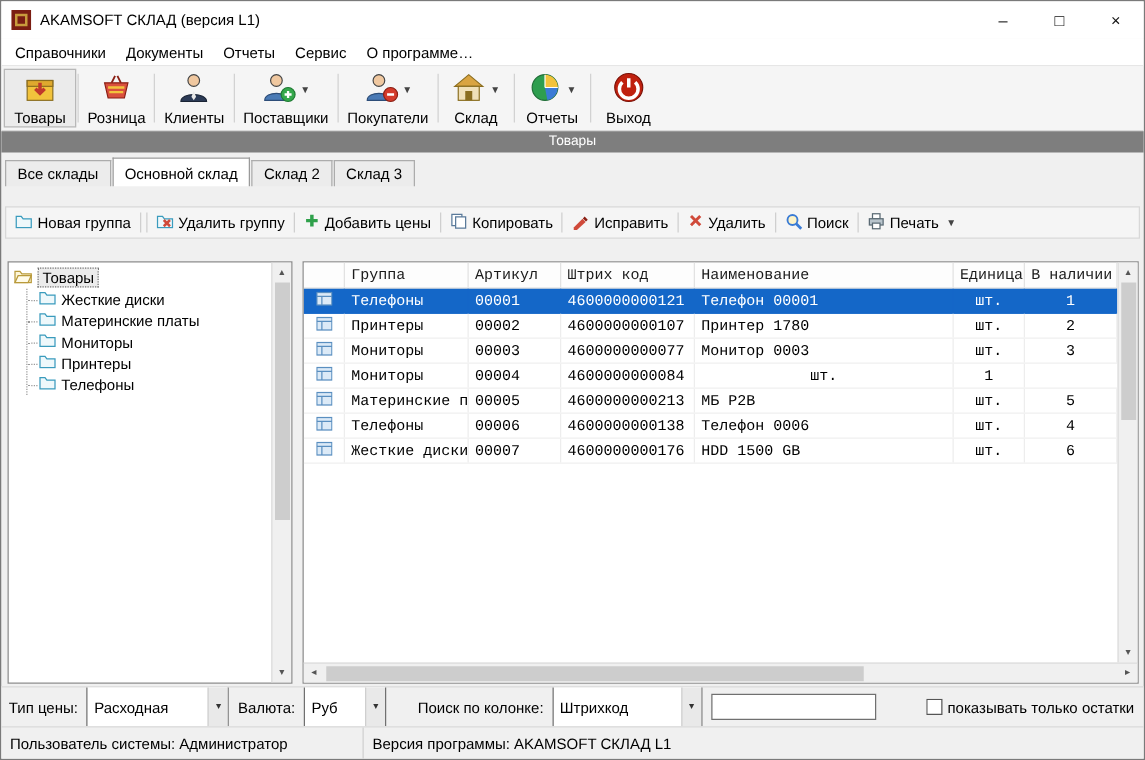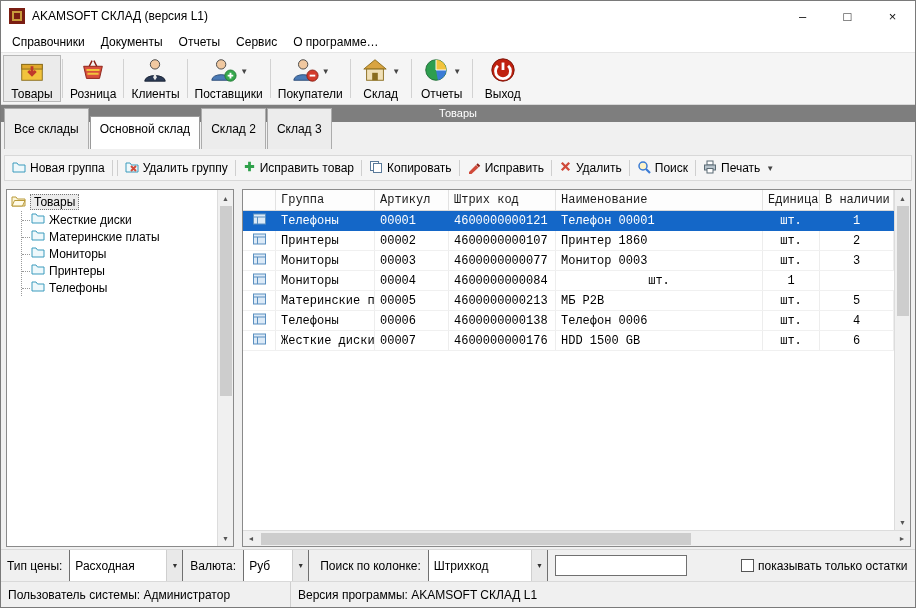--- a/index.html
+++ b/index.html
@@ -25,25 +25,25 @@
   .tb-top { display: flex; align-items: center; height: 30px; }
   .tb-arrow { font-size: 8px; color: #444; margin-left: 3px; }
   .tb-label { font-size: 12px; margin-top: 1px; white-space: nowrap; }
   .tb-sep { width: 1px; background: #d2d2d2; margin: 4px 1px; }
 
   
   .section-strip { height: 17px; background: #7e7e7e; color: #fff; text-align: center; font-size: 11px; line-height: 17px; flex: 0 0 auto; }
 
   
   .tabs { display: flex; align-items: flex-end; padding: 5px 2px 0 3px; height: 27px; flex: 0 0 auto; }
-  .tab { padding: 13px 9px; border: 1px solid #acacac; border-bottom: none; background: #ececec; margin-right: 1px; white-space: nowrap; }
+  .tab { padding: 3px 9px; border: 1px solid #acacac; border-bottom: none; background: #ececec; margin-right: 1px; white-space: nowrap; }
   .tab.active { background: #fff; padding-top: 5px; margin-top: -2px; border-color: #9a9a9a; }
 
   
-  .actionbar { height: 26px; background: #f5f5f5; border: 1px solid #d8d8d8; display: flex; align-items: center; margin: 6px 3px; padding: 0 2px; flex: 0 0 auto; }
+  .actionbar { height: 26px; background: #f5f5f5; border: 1px solid #d8d8d8; display: flex; align-items: center; margin: 16px 3px; padding: 0 2px; flex: 0 0 auto; }
   .act-btn { display: flex; align-items: center; gap: 4px; padding: 2px 5px; white-space: nowrap; }
   .act-sep { width: 1px; height: 16px; background: #cfcfcf; margin: 0 2px; }
   .act-arrow { font-size: 8px; color: #444; margin-left: 2px; }
 
   
   .main { flex: 1; display: flex; padding: 2px 4px 2px 5px; min-height: 0; }
   .tree-panel { width: 228px; background: #fff; border: 1px solid #8a8a8a; position: relative; margin-right: 8px; overflow: hidden; }
   .tree { padding: 3px 20px 3px 4px; }
   .tree-row { display: flex; align-items: center; gap: 4px; padding: 1px 0; white-space: nowrap; }
   .tree-root-label { border: 1px dotted #777; background: #ececec; padding: 0 3px; }
@@ -253,21 +253,21 @@
             <path d="M1 3 h4 l1.5 2 H13 v7 H1 z" fill="#eef8fb" stroke="#3a9bbd"></path>
             <path d="M6 6 l5 5 M11 6 l-5 5" stroke="#d04a3a" stroke-width="2"></path>
           </svg></span>
       <span>Удалить группу</span>
     </div>
     <div class="act-sep"></div>
     <div class="act-btn">
       <span><svg width="13" height="13" viewBox="0 0 14 14">
             <path d="M7 2 V12 M2 7 H12" stroke="#2fa14b" stroke-width="3"></path>
           </svg></span>
-      <span>Исправить товар</span>
+      <span>Добавить цены</span>
     </div>
     <div class="act-sep"></div>
     <div class="act-btn">
       <span><svg width="14" height="14" viewBox="0 0 14 14">
             <rect x="1.5" y="1.5" width="8" height="9" fill="#fff" stroke="#5a7a9a"></rect>
             <rect x="4.5" y="3.5" width="8" height="9" fill="#fff" stroke="#5a7a9a"></rect>
           </svg></span>
       <span>Копировать</span>
     </div>
     <div class="act-sep"></div>
@@ -388,21 +388,21 @@
           <div class="trow">
             <div class="cell icon-cell">
                 <span><svg width="13" height="12" viewBox="0 0 13 12">
                     <rect x="0.5" y="1" width="12" height="10" fill="#dceaf7" stroke="#5a8fc0"></rect>
                     <path d="M0.5 4 h12 M4.5 4 v7" stroke="#5a8fc0"></path>
                   </svg></span>
               </div>
             <div class="cell">Принтеры</div>
             <div class="cell">00002</div>
             <div class="cell">4600000000107</div>
-            <div class="cell">Принтер 1860</div>
+            <div class="cell">Принтер 1780</div>
             <div class="cell center">шт.</div>
             <div class="cell center">2</div>
           </div>
 
           <div class="trow">
             <div class="cell icon-cell">
                 <span><svg width="13" height="12" viewBox="0 0 13 12">
                     <rect x="0.5" y="1" width="12" height="10" fill="#dceaf7" stroke="#5a8fc0"></rect>
                     <path d="M0.5 4 h12 M4.5 4 v7" stroke="#5a8fc0"></path>
                   </svg></span>
@@ -495,21 +495,21 @@
     <span class="bb-label">Тип цены:</span>
     <div class="combobox" style="width:114px">
       <span class="cb-text">Расходная</span>
       <span class="cb-arrow">▼</span>
     </div>
     <span class="bb-label">Валюта:</span>
     <div class="combobox" style="width:66px">
       <span class="cb-text">Руб</span>
       <span class="cb-arrow">▼</span>
     </div>
-    <span class="bb-label" style="margin-left:4px">Поиск по колонке:</span>
+    <span class="bb-label" style="margin-left:18px">Поиск по колонке:</span>
     <div class="combobox" style="width:120px">
       <span class="cb-text">Штрихкод</span>
       <span class="cb-arrow">▼</span>
     </div>
     <input class="search-input" type="text" value="" style="">
     <div class="checkbox-wrap">
       <span class="checkbox"></span>
       <span>показывать только остатки</span>
     </div>
   </div>

